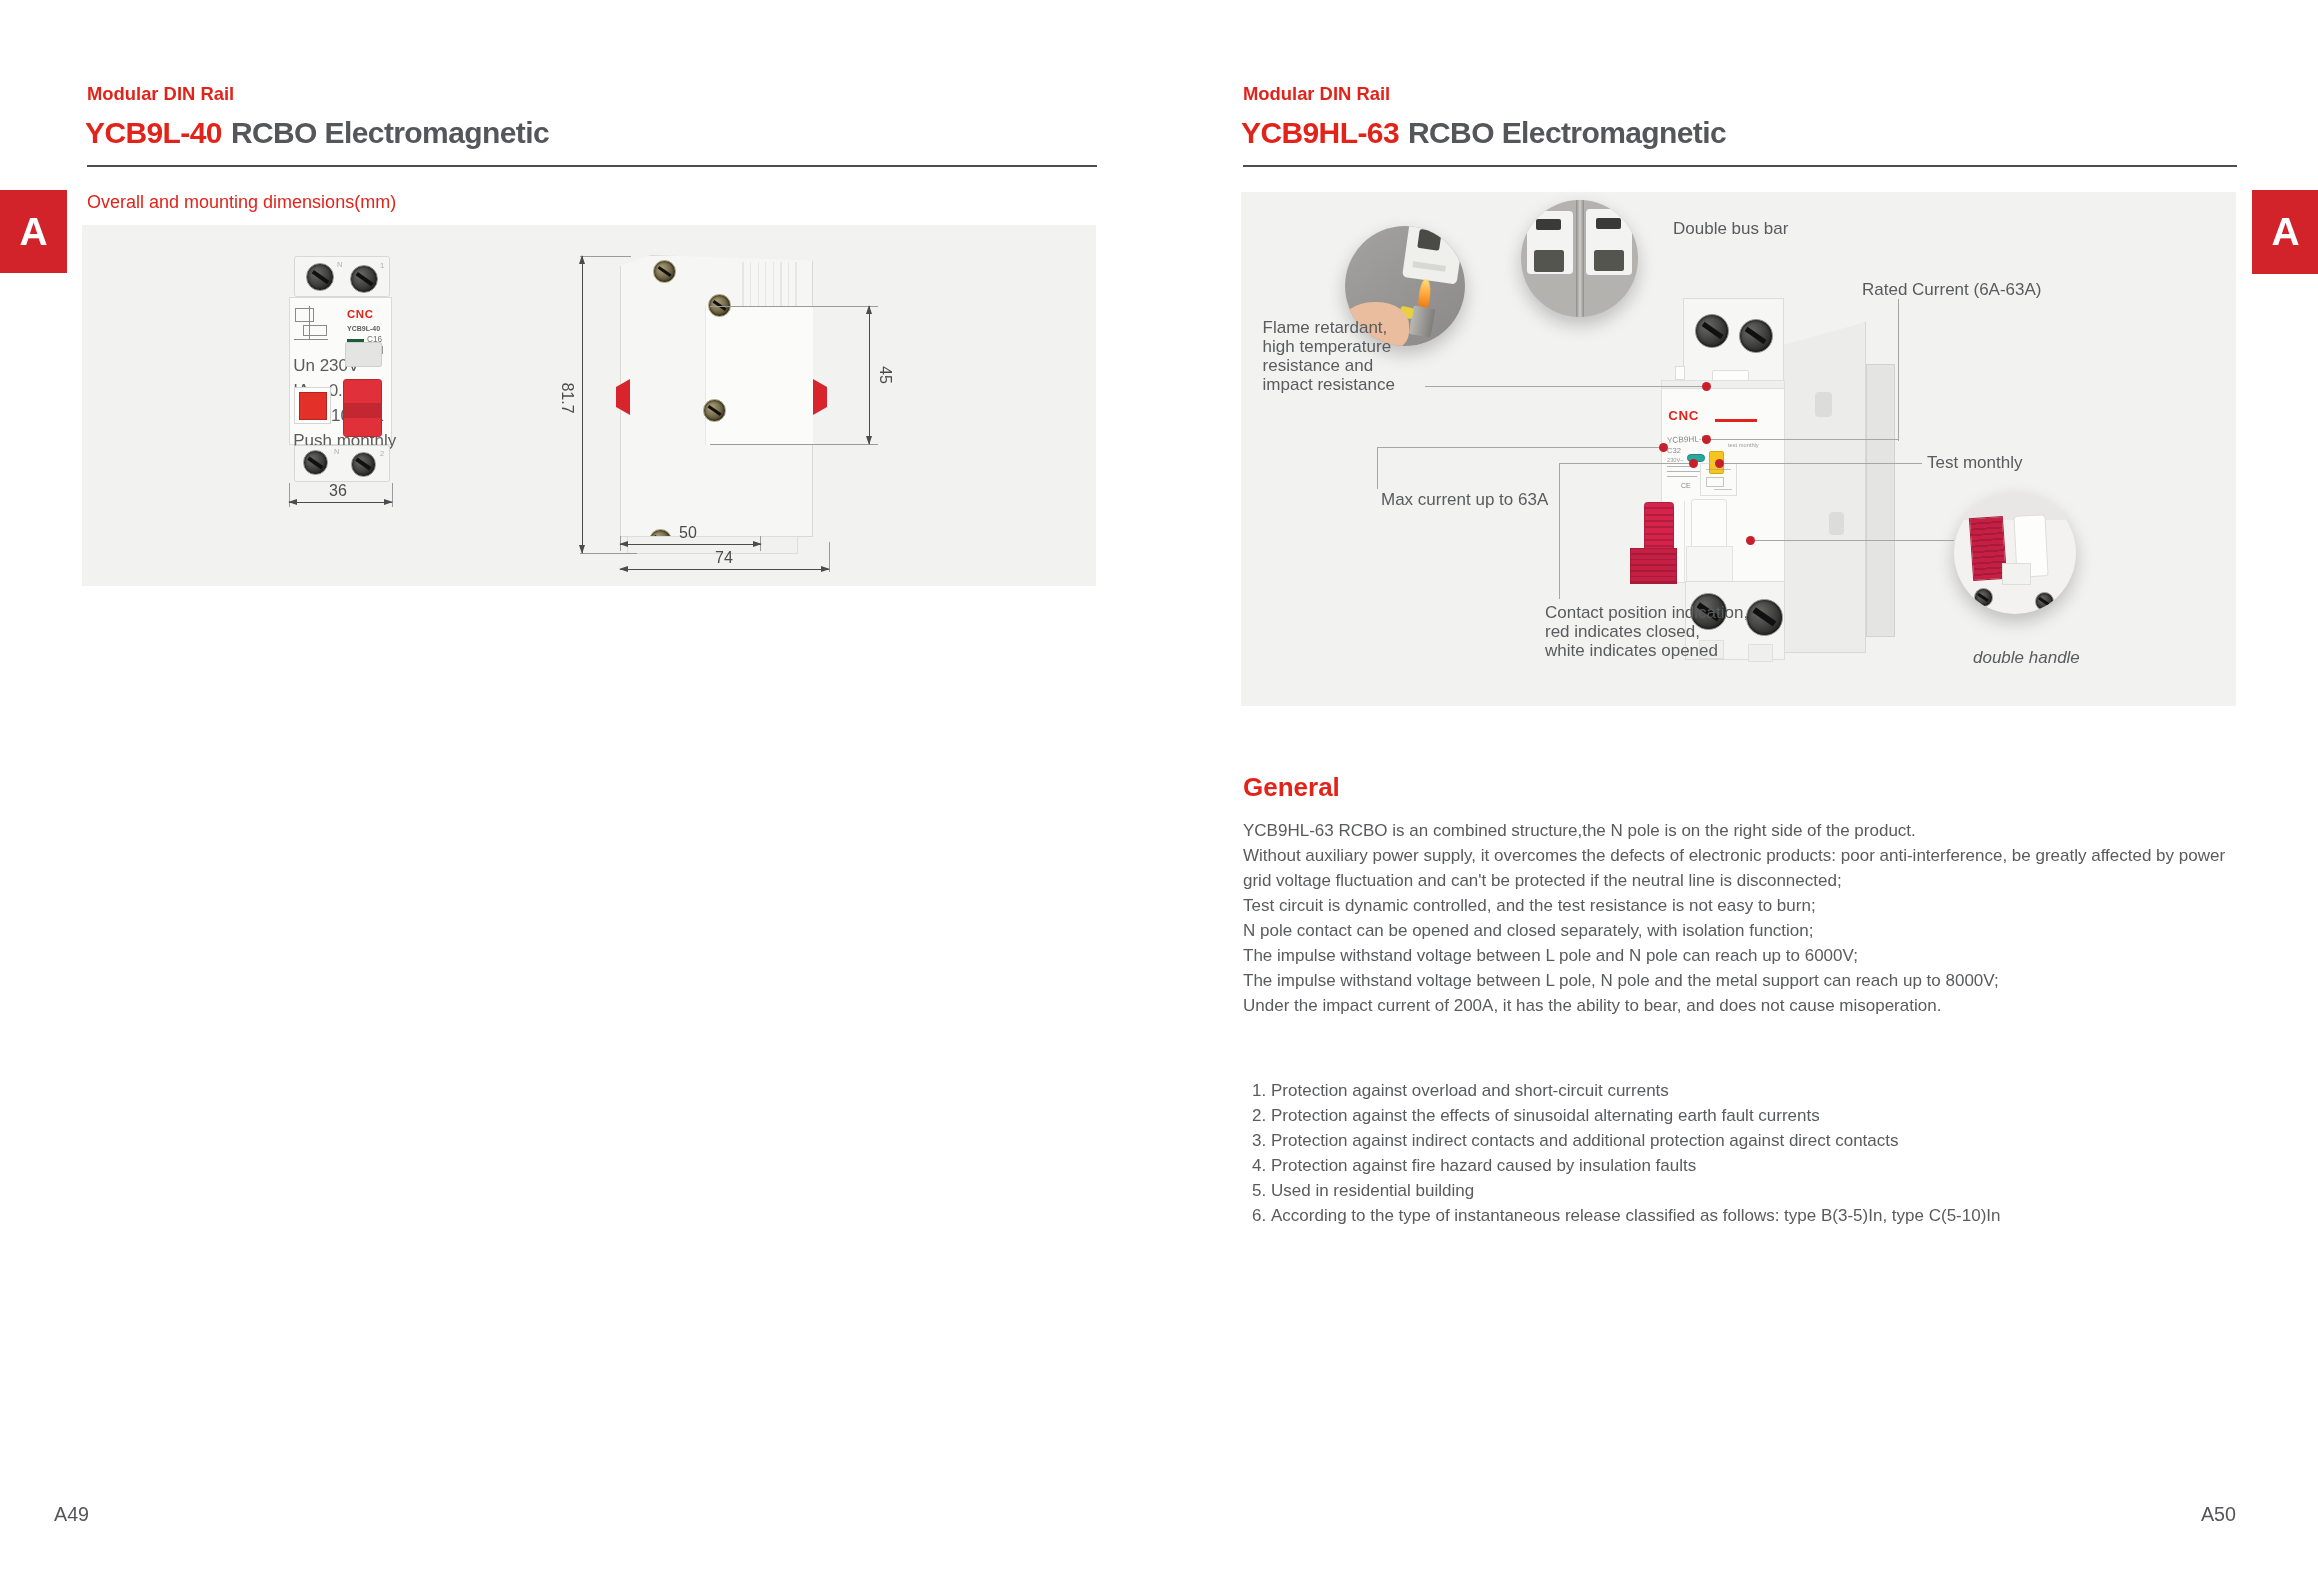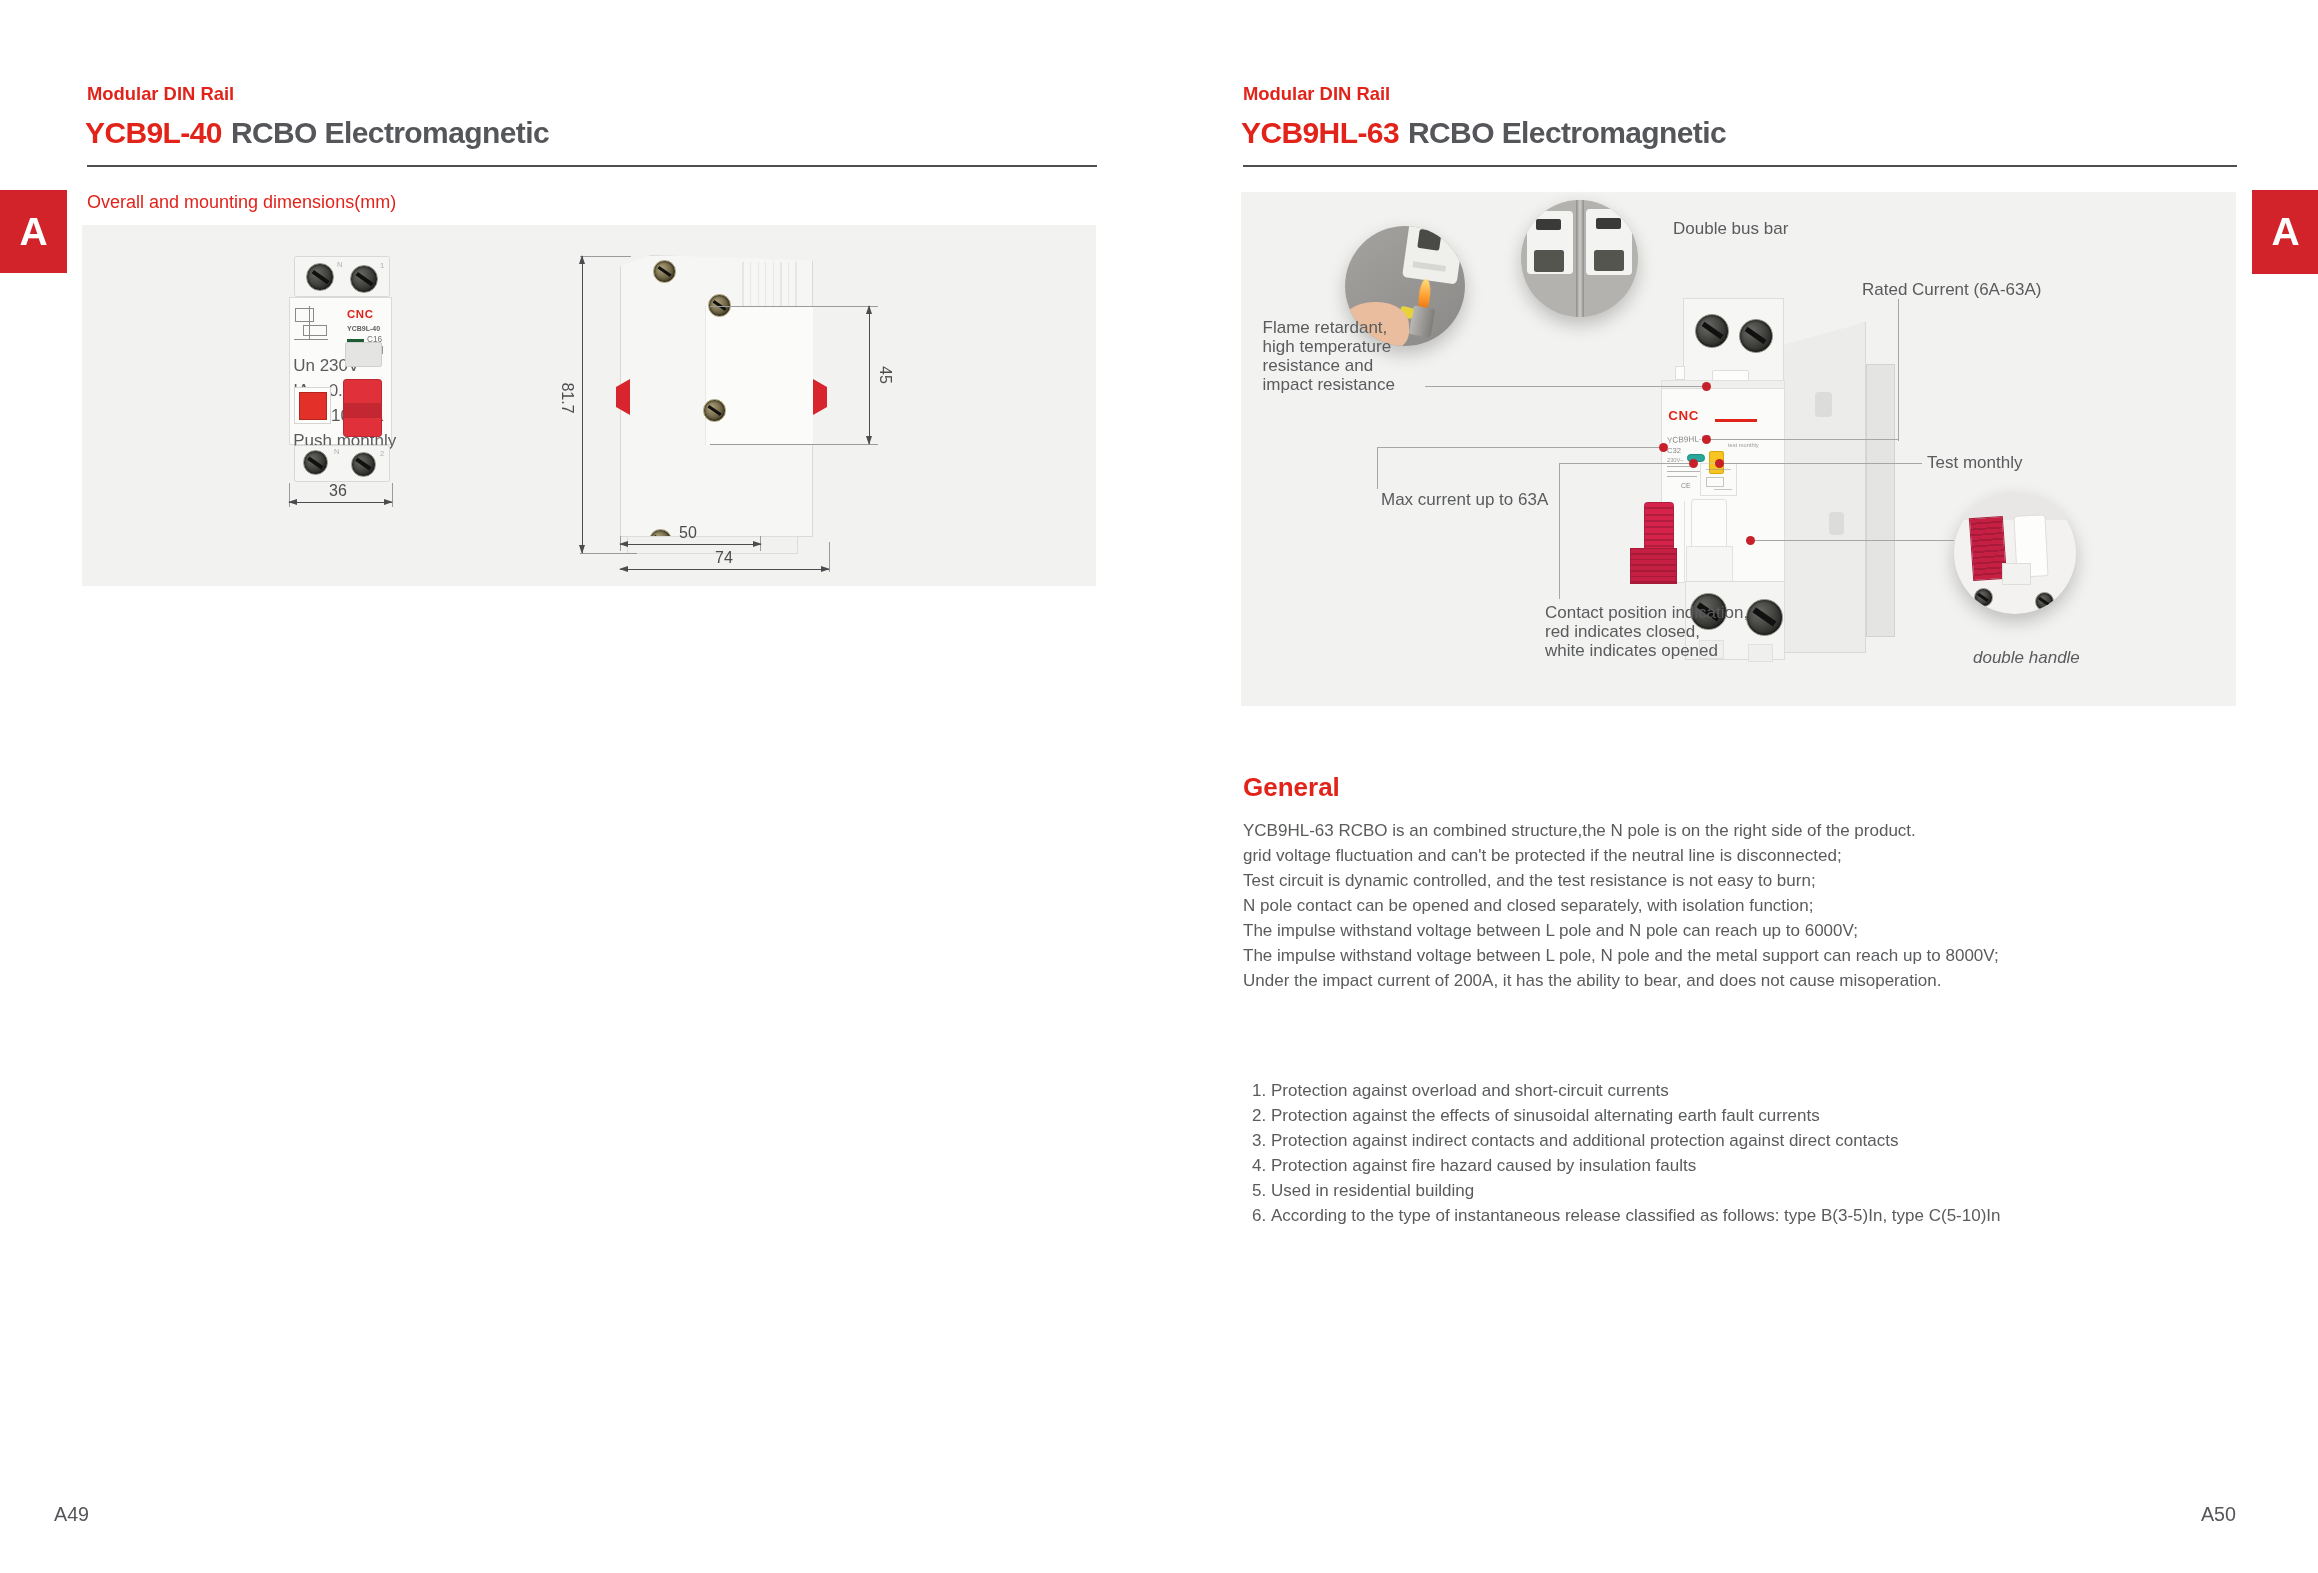--- a/index.html
+++ b/index.html
@@ -294,20 +294,21 @@
         <div class="">Contact position indication,</div>
         <div class="">red indicates closed,</div>
         <div class="">white indicates opened</div>
       </div>
     <div class="abs callout" style="left:732px;top:456px;font-style:italic;">double handle</div>
   </div>
 
   <div class="abs general-head" style="left:1243px;top:772px;">General</div>
   <div class="abs" style="left:1243px;top:818px;">
       <div class="bodyline">YCB9HL-63 RCBO is an combined structure,the N pole is on the right side of the product.</div>
+      <div class="bodyline">Without auxiliary power supply, it overcomes the defects of electronic products: poor anti-interference, be greatly affected by power</div>
       <div class="bodyline">grid voltage fluctuation and can't be protected if the neutral line is disconnected;</div>
       <div class="bodyline">Test circuit is dynamic controlled, and the test resistance is not easy to burn;</div>
       <div class="bodyline">N pole contact can be opened and closed separately, with isolation function;</div>
       <div class="bodyline">The impulse withstand voltage between L pole and N pole can reach up to 6000V;</div>
       <div class="bodyline">The impulse withstand voltage between L pole, N pole and the metal support can reach up to 8000V;</div>
       <div class="bodyline">Under the impact current of 200A, it has the ability to bear, and does not cause misoperation.</div>
     </div>
   <ol class="abs features" style="left:1243px;top:1078px;">
       <li>Protection against overload and short-circuit currents</li>
       <li>Protection against the effects of sinusoidal alternating earth fault currents</li>

